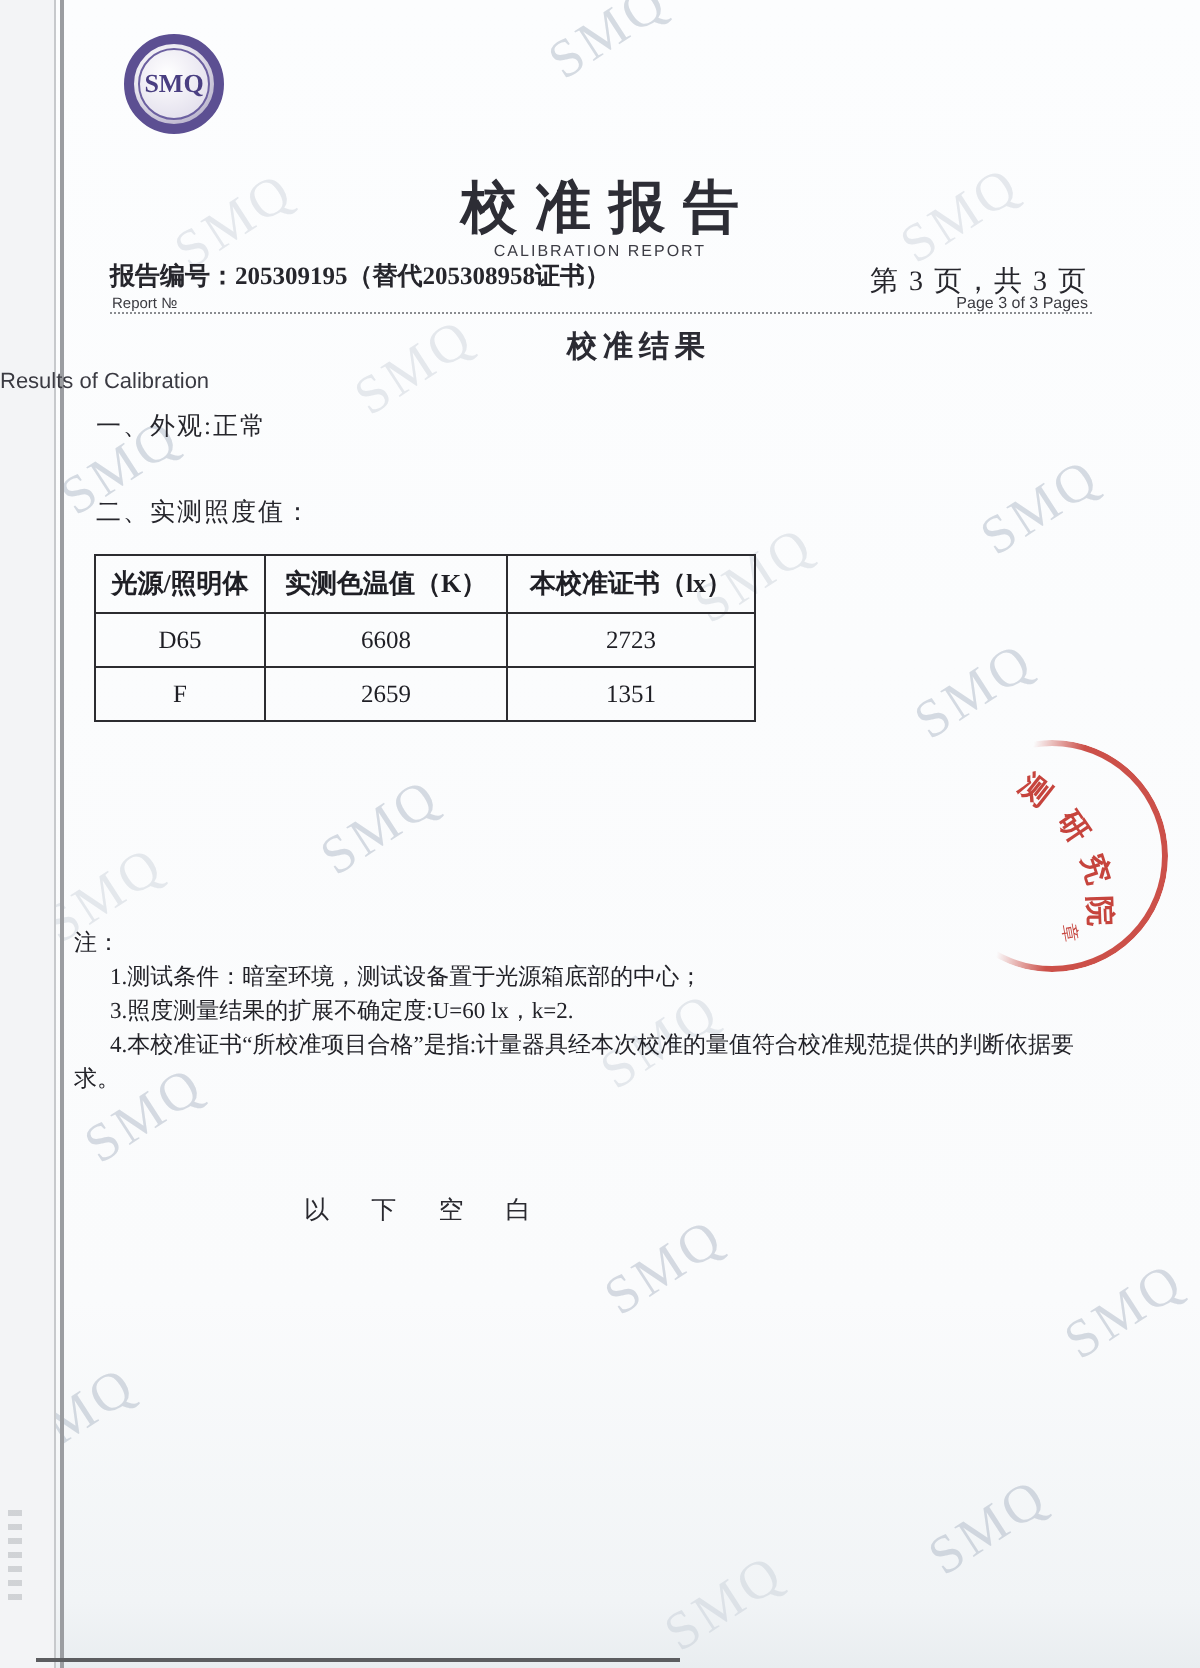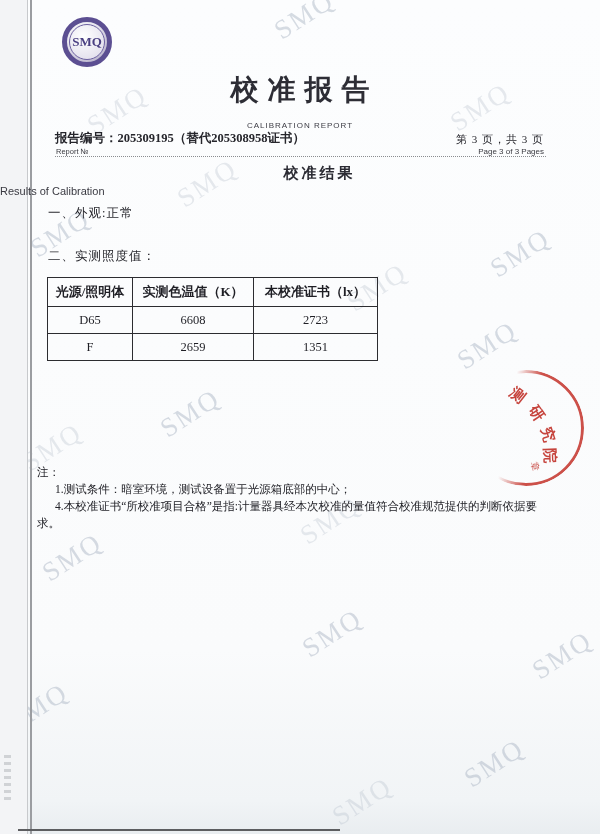--- a/index.html
+++ b/index.html
@@ -32,32 +32,32 @@
     display:flex;align-items:center;justify-content:center;}
   .logo-inner{font-family:"Liberation Serif",serif;font-weight:bold;font-size:13px;color:#4a3f82;
     border:1px solid #6c60a0;border-radius:50%;width:34px;height:34px;display:flex;align-items:center;justify-content:center;background:radial-gradient(circle at 40% 35%,#fff,#dcd8e8);}
   .org-cn{position:absolute;left:118px;top:19px;font-family:"Liberation Sans","DejaVu Sans",sans-serif;
     font-weight:bold;font-size:20px;letter-spacing:1.5px;color:#3a3a43;}
   .org-en{position:absolute;left:119px;top:44px;font-family:"Liberation Sans","DejaVu Sans",sans-serif;
     font-weight:bold;font-size:8.5px;color:#303037;
     padding:1px 4px 1px 0;background:linear-gradient(90deg,rgba(200,204,210,.55),rgba(236,239,242,.1));}
 
   
-  .doc-title{position:absolute;left:0;top:71px;width:100%;text-align:center;
+  .doc-title{position:absolute;left:0;top:85px;width:100%;text-align:center;
     font-family:"Liberation Sans","DejaVu Sans",sans-serif;font-weight:600;
     font-size:28px;letter-spacing:9px;color:#2d2d35;text-indent:9px;}
   .doc-title-en{position:absolute;left:0;top:121px;width:100%;text-align:center;
     font-family:"Liberation Sans","DejaVu Sans",sans-serif;font-size:8px;letter-spacing:1px;color:#3c3c44;}
 
   
   .meta-row{position:absolute;left:55px;top:130px;width:491px;height:26px;
     border-bottom:1px dotted #8a8c90;}
   .report-no{position:absolute;left:0;top:0;font-size:12.5px;font-weight:bold;color:#26262c;}
   .report-no-en{position:absolute;left:1px;top:17px;font-size:7.5px;font-family:"Liberation Sans",sans-serif;color:#3a3a40;}
-  .page-cn{position:absolute;right:2px;top:2px;font-size:11px;color:#26262c;letter-spacing:1px;}
+  .page-cn{position:absolute;right:2px;top:2px;font-size:14px;color:#26262c;letter-spacing:1px;}
   .page-en{position:absolute;right:2px;top:17px;font-size:8px;font-family:"Liberation Sans",sans-serif;color:#3a3a40;}
 
   
   .sec-cn{position:absolute;left:0;top:164px;width:100%;text-align:center;
     font-family:"Liberation Sans","DejaVu Sans",sans-serif;font-weight:bold;
     font-size:15px;letter-spacing:3px;color:#2b2b33;text-indent:3px;padding-left:18px;}
   .sec-en{position:absolute;left:0;top:185px;width:100%;
     font-family:"Liberation Sans",sans-serif;font-size:11px;color:#3a3a42;}
 
   .item-appearance{position:absolute;left:48px;top:205px;font-size:12.5px;letter-spacing:1px;}
@@ -156,23 +156,25 @@
         <td>F</td>
         <td>2659</td>
         <td>1351</td>
       </tr>
     </tbody>
   </table>
 
   <div class="notes">
     <div class="note-label">注：</div>
     <div class="note-line">1.测试条件：暗室环境，测试设备置于光源箱底部的中心；</div>
+    <div class="note-line">3.照度测量结果的扩展不确定度:U=60 lx，k=2.</div>
     <div class="note-line">4.本校准证书“所校准项目合格”是指:计量器具经本次校准的量值符合校准规范提供的判断依据要求。</div>
   </div>
 
+  <div class="blank-below">以 下 空 白</div>
 
   <div class="stamp">
     <div class="stamp-ring"></div>
     <span class="stamp-char" style="left:42px;top:16px;transform:rotate(38deg);">测</span>
     <span class="stamp-char" style="left:61px;top:34px;transform:rotate(56deg);">研</span>
     <span class="stamp-char" style="left:72px;top:55px;transform:rotate(72deg);">究</span>
     <span class="stamp-char" style="left:74px;top:76px;transform:rotate(88deg);">院</span>
     <span class="stamp-char small" style="left:62px;top:90px;transform:rotate(80deg);">章</span>
   </div>
 

